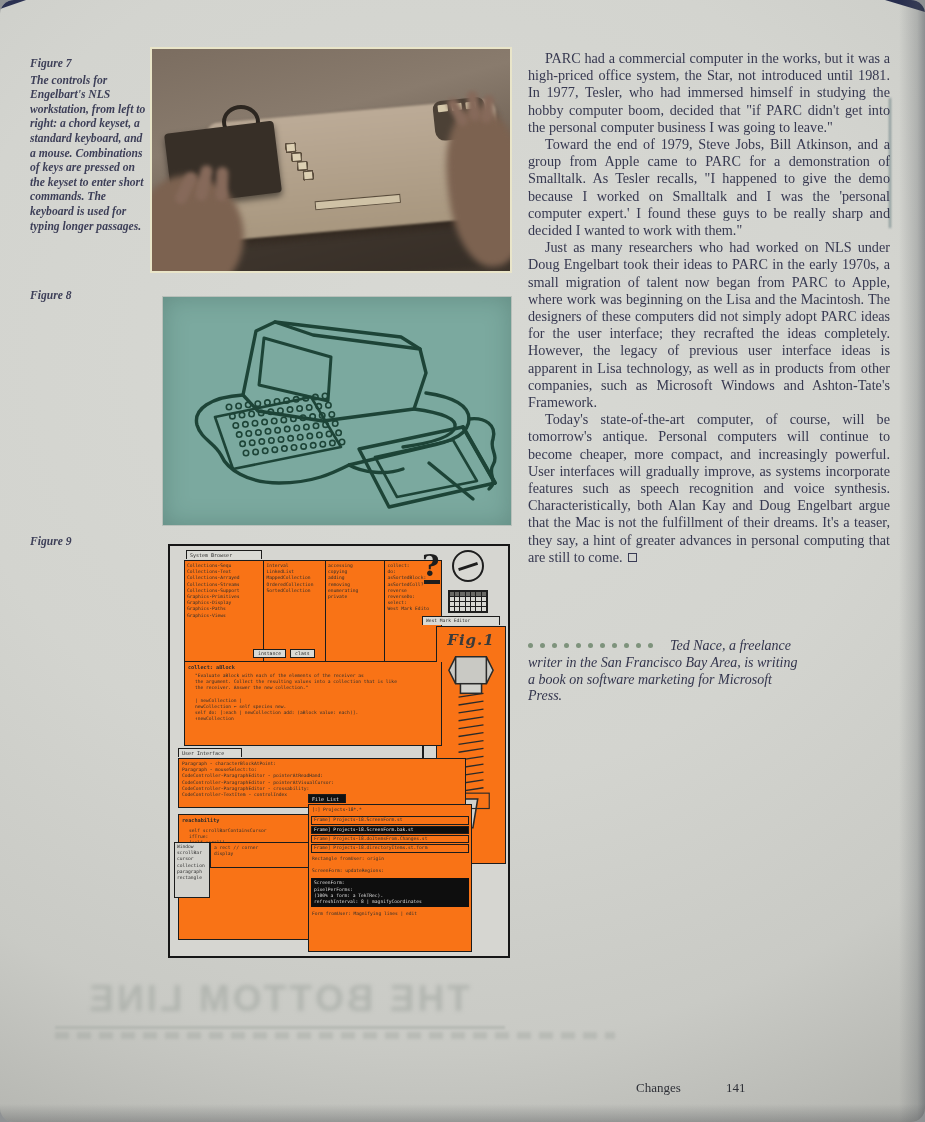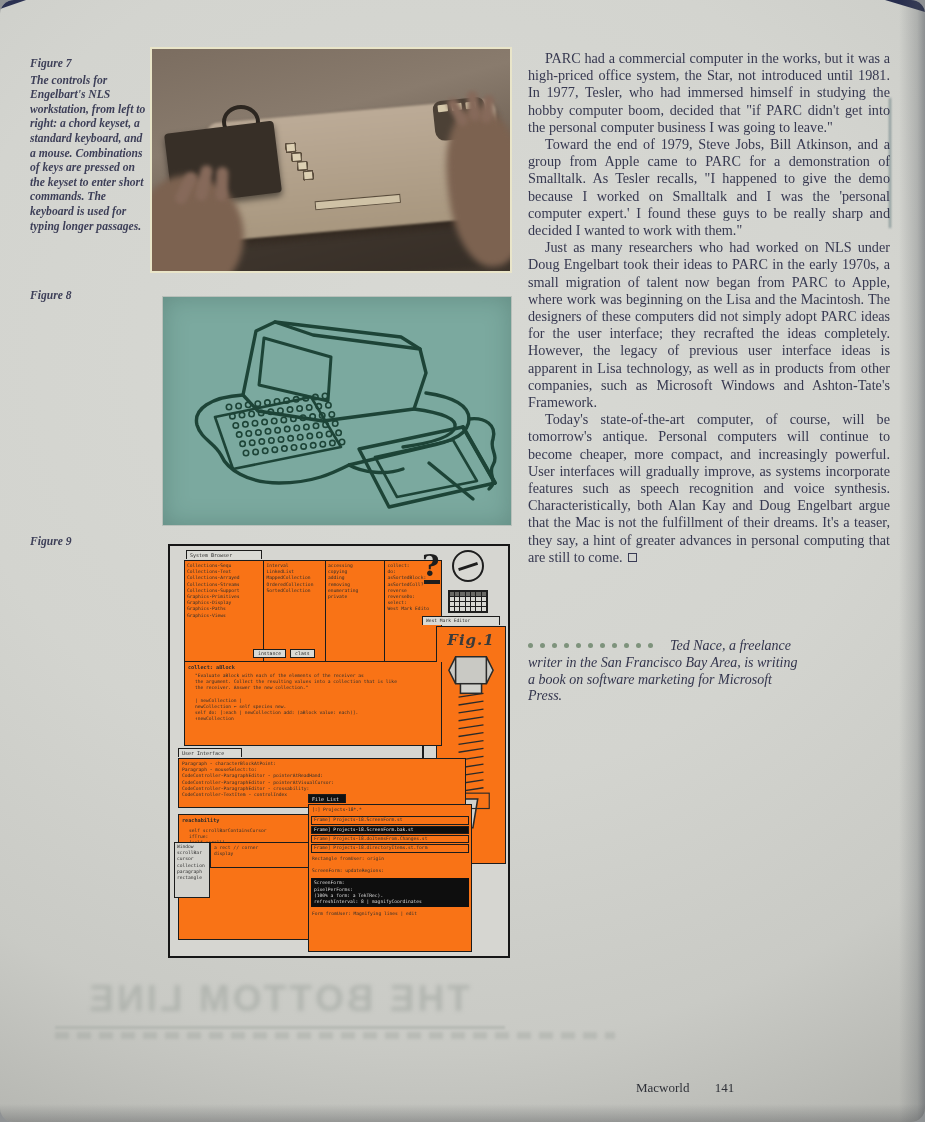--- a/index.html
+++ b/index.html
@@ -35,21 +35,21 @@
   .it{}
   .endmark{display:inline-block;width:7px;height:7px;border:1.2px solid #3a3c55;margin-left:5px;}
 
   
   .bio{position:absolute;left:528px;top:638px;width:278px;font-style:italic;font-size:14px;line-height:16.8px;color:#33354d;}
   .dots{white-space:nowrap;margin-right:10px;}
   .dot{display:inline-block;width:5px;height:5px;border-radius:50%;background:#7e937c;margin-right:7px;vertical-align:2px;}
 
   
   .footer{position:absolute;left:636px;top:1080px;font-size:13px;color:#2f3138;}
-  .footer .pg{margin-left:22px;text-align:right;}
+  .footer .pg{margin-left:42px;text-align:right;}
 
   
   .photo{position:absolute;left:150px;top:47px;width:358px;height:222px;overflow:hidden;
     border:2px solid #e9e5c9;background:linear-gradient(165deg,#7b6d60 0%,#897b6d 34%,#6f6154 62%,#4a3f35 88%,#3b322a 100%);}
   .photo *{position:absolute;}
   .ph-blur{filter:blur(1px);}
   .deskline{left:-10px;top:168px;width:420px;height:60px;background:#352d26;transform:rotate(-4deg);opacity:.8;filter:blur(2px);}
   .device{left:58px;top:62px;width:290px;height:118px;background:linear-gradient(180deg,#bcab97,#a8977f);
     border-radius:12px;transform:rotate(-5deg);box-shadow:0 5px 7px rgba(40,30,20,.55);}
   .keyset{left:16px;top:78px;width:110px;height:72px;background:#372f27;border-radius:4px;transform:rotate(-7deg);box-shadow:0 4px 6px rgba(0,0,0,.5);}
@@ -507,16 +507,16 @@
         <p class="apara"><span>Just as many researchers who had worked on NLS under Doug Engelbart took their ideas to PARC in the early 1970s, a small migration of talent now began from PARC to Apple, where work was beginning on the Lisa and the Macintosh. The designers of these computers did not simply adopt PARC ideas for the user interface; they recrafted the ideas completely. However, the legacy of previous user interface ideas is apparent in Lisa technology, as well as in products from other companies, such as </span><span class="it">Microsoft Windows</span><span> and Ashton-Tate's </span><span class="it">Framework</span><span>.</span></p>
         <p class="apara"><span>Today's state-of-the-art computer, of course, will be tomorrow's antique. Personal computers will continue to become cheaper, more compact, and increasingly powerful. User interfaces will gradually improve, as systems incorporate features such as speech recognition and voice synthesis. Characteristically, both Alan Kay and Doug Engelbart argue that the Mac is not the fulfillment of their dreams. It's a teaser, they say, a hint of greater advances in personal computing that are still to come.</span><span class="endmark"></span></p>
       </div>
   </div>
 
   <div class="bio">
     <span class="dots" id="bio-dots"><span class="dot"></span><span class="dot"></span><span class="dot"></span><span class="dot"></span><span class="dot"></span><span class="dot"></span><span class="dot"></span><span class="dot"></span><span class="dot"></span><span class="dot"></span><span class="dot"></span></span><span>Ted Nace, a freelance writer in the San Francisco Bay Area, is writing a book on software marketing for Microsoft Press.</span>
   </div>
 
   <div class="footer">
-    <span>Macworld</span>
+    <span>Changes</span>
     <span class="pg">141</span>
   </div>
 </div>
 
 </body></html>

